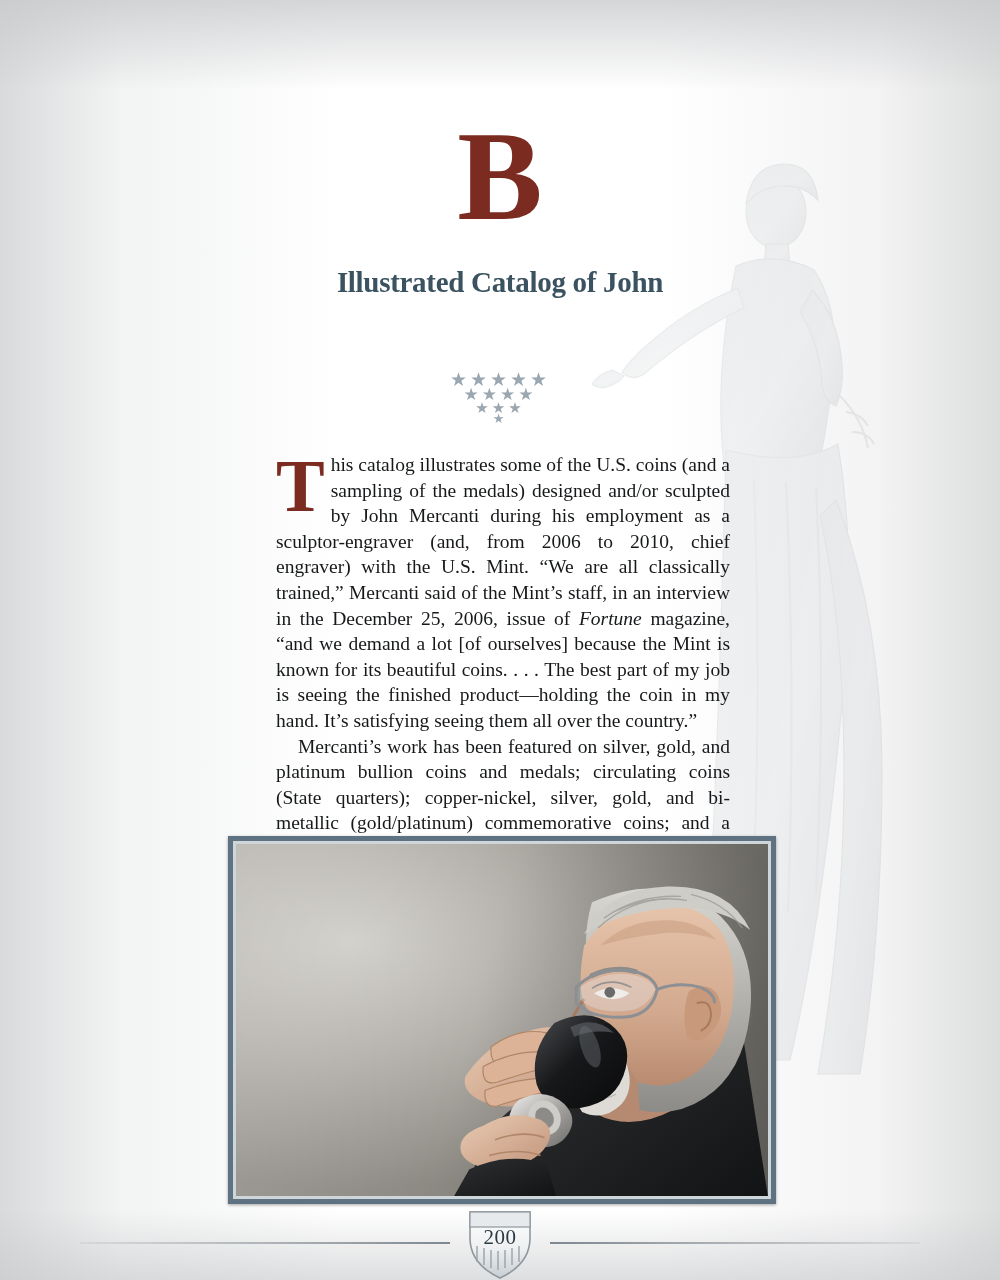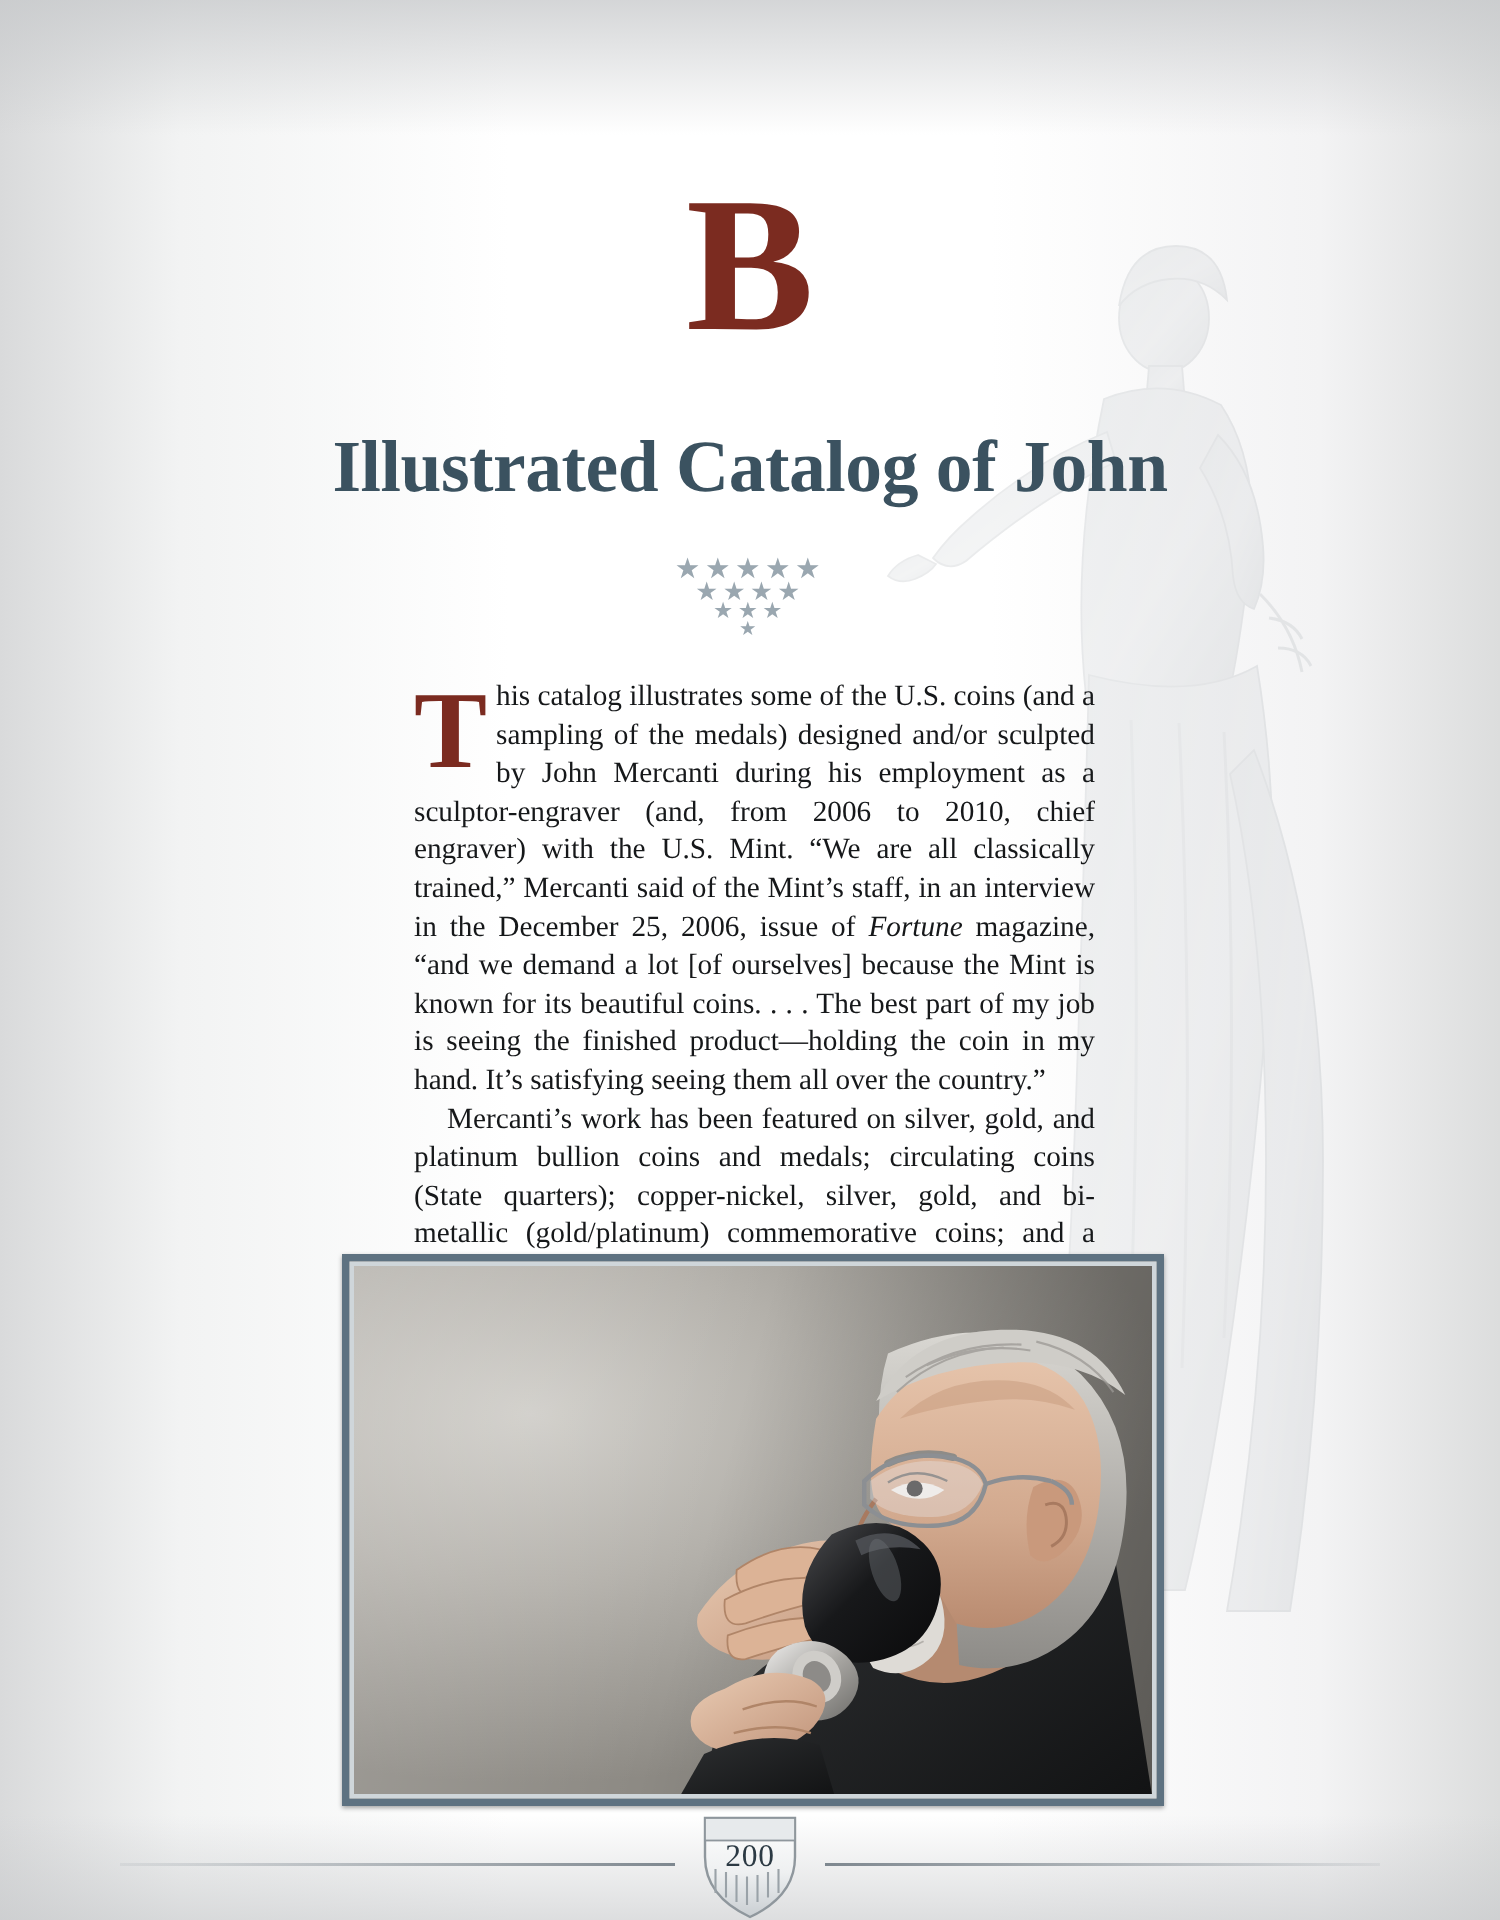--- a/index.html
+++ b/index.html
@@ -72,21 +72,21 @@
   }
 
   .chapter-title {
     position: absolute;
     left: 120px;
     width: 760px;
     top: 243px;
     text-align: center;
     font-family: "Liberation Serif", serif;
     font-weight: bold;
-    font-size: 49px;
+    font-size: 29px;
     line-height: 1.43;
     color: #3b5260;
     letter-spacing: -0.3px;
   }
   .chapter-title .line { display: block; white-space: nowrap; }
 
   
   .stars {
     position: absolute;
     left: 0; right: 0;

